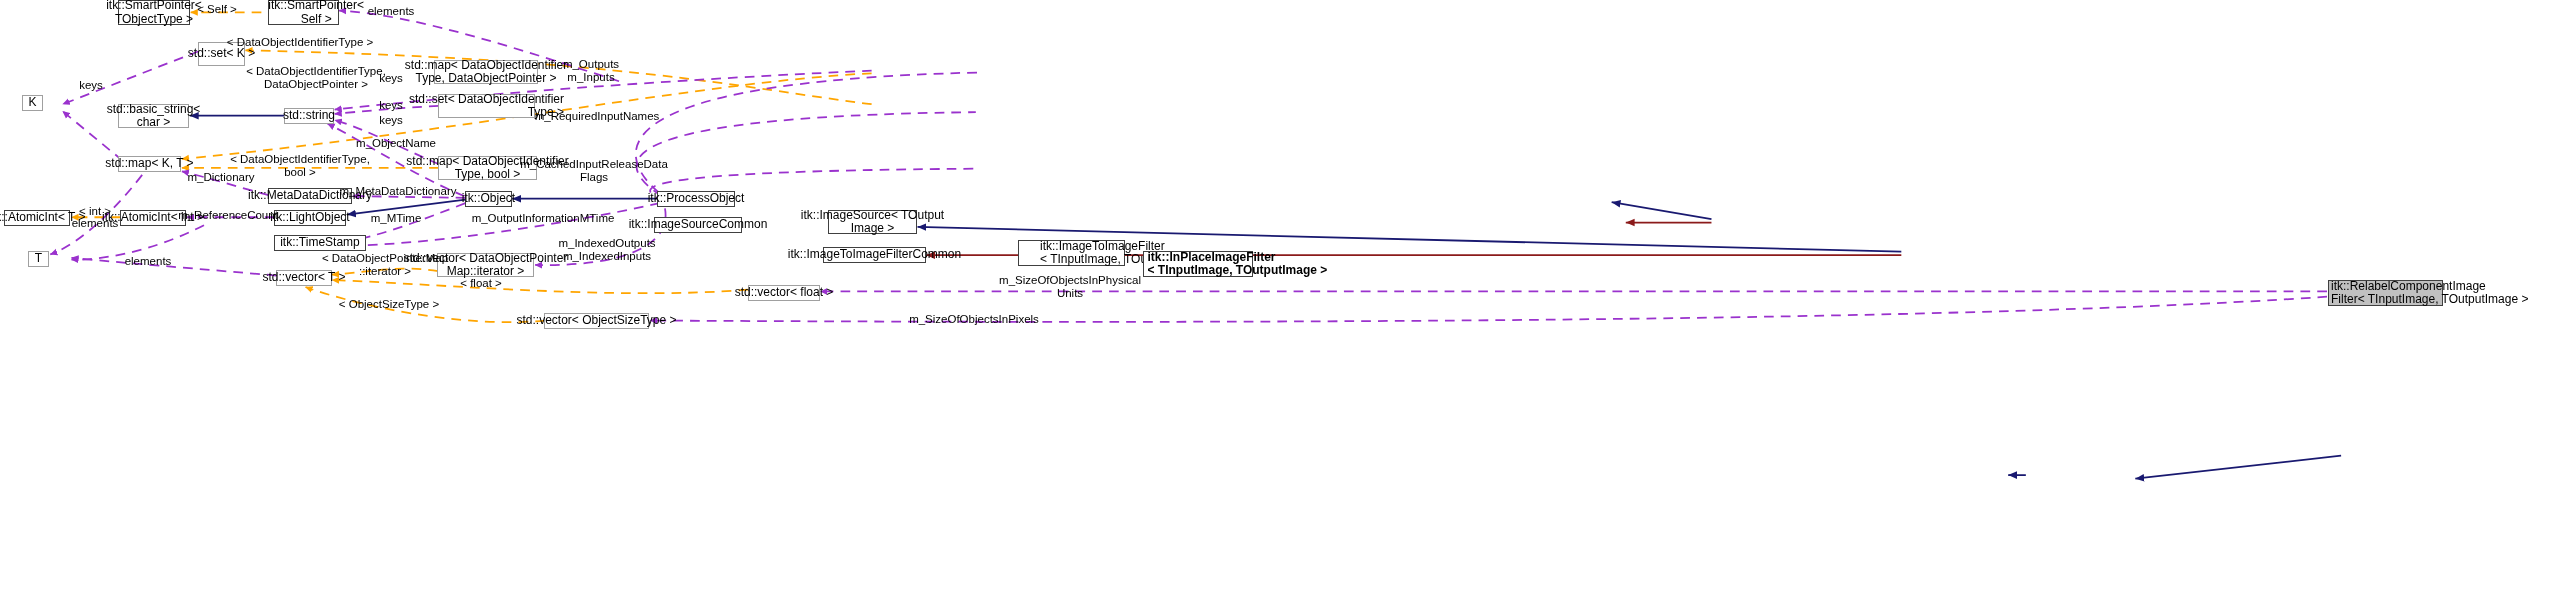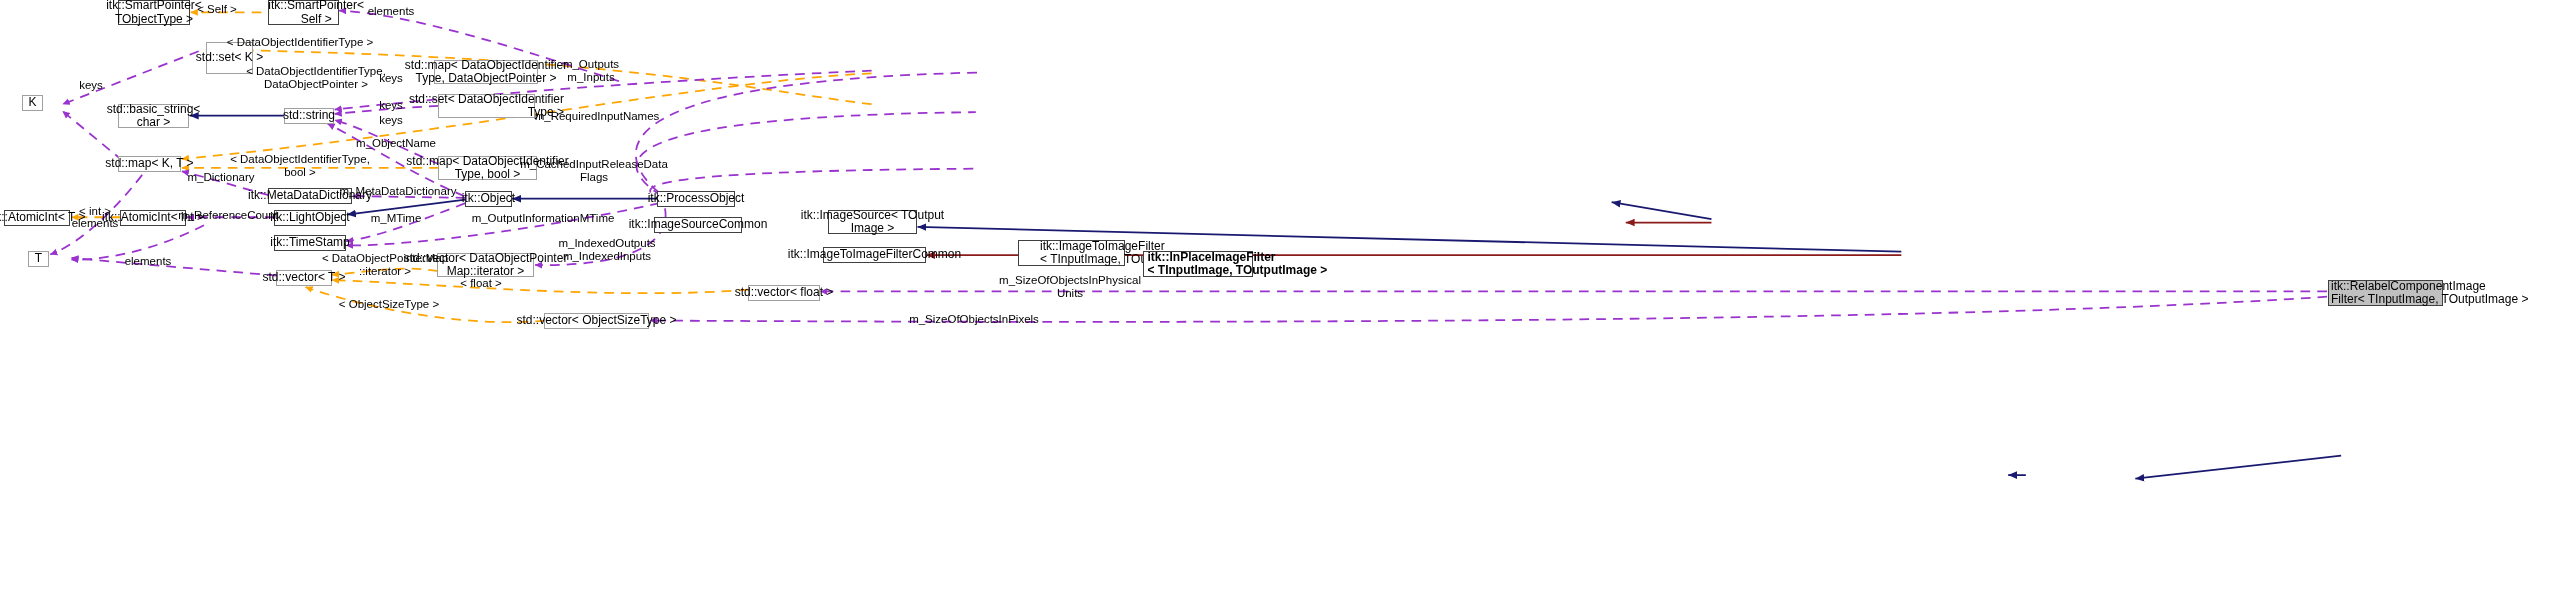--- a/index.html
+++ b/index.html
@@ -144,40 +144,40 @@
       <path d="M2152,289 L1048,289" stroke="#8b1a1a" marker-end="url(#arrRed)"></path>
     </g>
   </svg>
 
   <div class="node thick" style="left:118px;top:0px;width:72px;height:25px;">itk::SmartPointer&lt;
 TObjectType &gt;</div>
 
   <div class="node thick" style="left:268px;top:0px;width:71px;height:25px;padding-left:28px;">itk::SmartPointer&lt;
 Self &gt;</div>
 
-  <div class="node thin" style="left:198px;top:42px;width:47px;height:32px;margin-left:8px;">std::set&lt; K &gt;</div>
+  <div class="node thin" style="left:198px;top:42px;width:47px;height:24px;">std::set&lt; K &gt;</div>
 
   <div class="node thin" style="left:22px;top:95px;width:21px;height:16px;">K</div>
 
   <div class="node thin" style="left:118px;top:104px;width:71px;height:24px;">std::basic_string&lt;
 char &gt;</div>
 
   <div class="node thin" style="left:284px;top:108px;width:50px;height:16px;">std::string</div>
 
   <div class="node thin" style="left:118px;top:156px;width:63px;height:16px;">std::map&lt; K, T &gt;</div>
 
   <div class="node thick" style="left:268px;top:188px;width:84px;height:16px;">itk::MetaDataDictionary</div>
 
   <div class="node thick" style="left:4.4px;top:210px;width:66px;height:16px;">itk::AtomicInt&lt; T &gt;</div>
 
   <div class="node thick" style="left:120px;top:210px;width:66px;height:16px;">itk::AtomicInt&lt; int &gt;</div>
 
   <div class="node thick" style="left:274px;top:210px;width:72px;height:16px;">itk::LightObject</div>
 
-  <div class="node thick" style="left:274px;top:235px;width:72px;height:16px;">itk::TimeStamp</div>
+  <div class="node thick" style="left:274px;top:235px;width:92px;height:16px;">itk::TimeStamp</div>
 
   <div class="node thin" style="left:28px;top:251px;width:21px;height:16px;">T</div>
 
   <div class="node thin" style="left:276px;top:270px;width:56px;height:16px;">std::vector&lt; T &gt;</div>
 
   <div class="node thin" style="left:434px;top:60px;width:104px;height:24px;">std::map&lt; DataObjectIdentifier
 Type, DataObjectPointer &gt;</div>
 
   <div class="node thin" style="left:438px;top:94px;width:97px;height:24px;text-align:right;">std::set&lt; DataObjectIdentifier
 Type &gt;</div>

